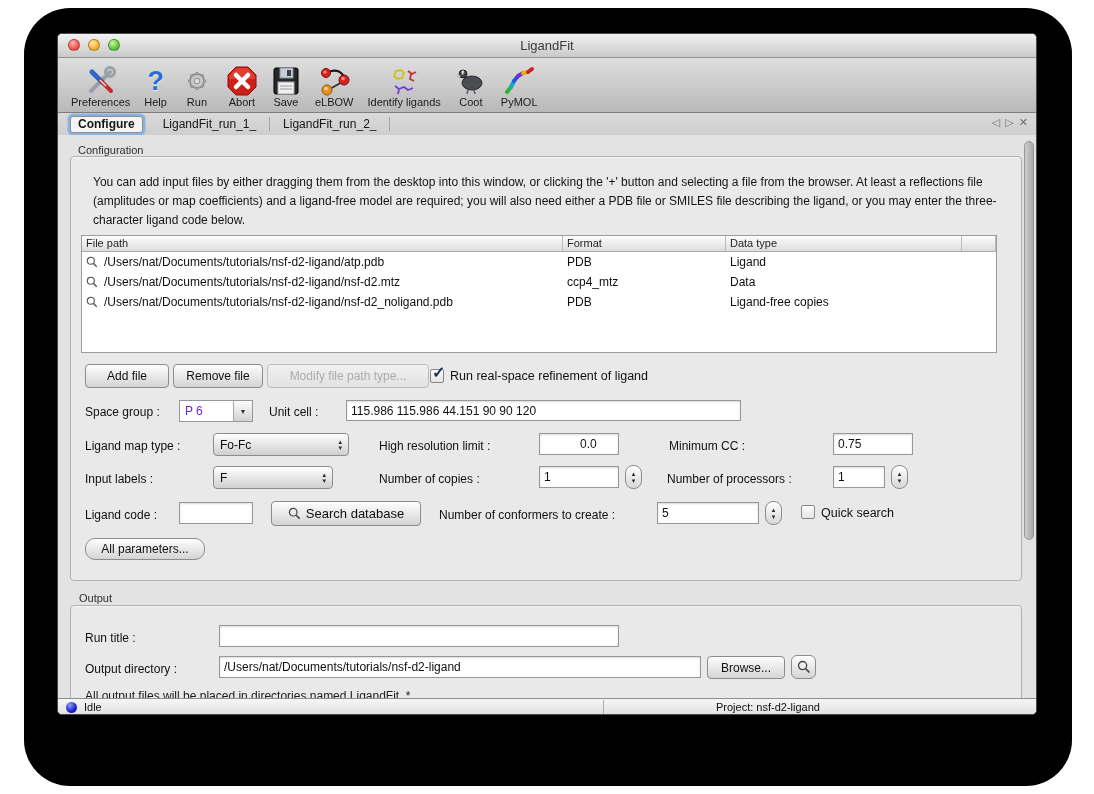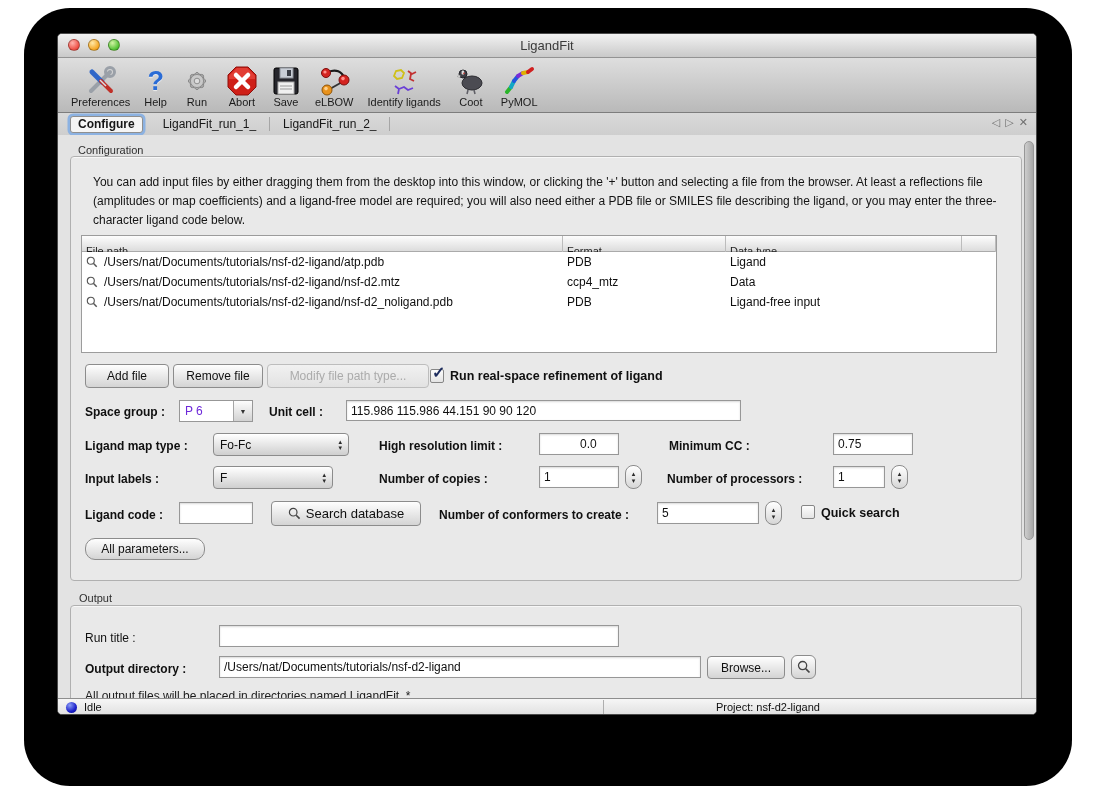--- a/index.html
+++ b/index.html
@@ -31,21 +31,21 @@
   .tabnav{position:absolute;right:8px;top:3px;display:flex;gap:5px;color:#6f6f6f;font-size:11px}
   .tabnav span{cursor:default}
   .navl::before{content:"◁"} .navr::before{content:"▷"} .navx::before{content:"✕"}
 
   
   .content{position:absolute;left:0;top:101px;width:980px;height:563px;background:#e3e3e3;overflow:hidden}
   .grouplabel{position:absolute;font-size:11px;color:#2e2e2e;background:transparent;white-space:nowrap}
   .groupbox{position:absolute;border:1px solid #b0b0b0;border-radius:4px;background:#e9e9e9;box-shadow:inset 0 1px 0 rgba(255,255,255,.65);box-sizing:border-box}
 
   .para{position:absolute;font-size:12px;line-height:19px;color:#141414}
-  .blabel{position:absolute;font-size:12px;font-weight:bold;color:#101010;white-space:nowrap}
+  .blabel{position:absolute;font-size:12px;font-weight:normal;color:#101010;white-space:nowrap}
   .rlabel{position:absolute;font-size:12px;color:#101010;white-space:nowrap}
 
   .field{position:absolute;border:1px solid #979797;background:#fff;font-size:12px;font-family:"Liberation Sans",sans-serif;color:#101010;padding:1px 4px;box-sizing:border-box;box-shadow:inset 0 1px 2px rgba(0,0,0,.15);outline:none}
 
   .btn{position:absolute;font-size:12px;color:#101010;background:linear-gradient(#fefefe,#d4d4d4);border:1px solid #8c8c8c;border-radius:4px;display:flex;align-items:center;justify-content:center;box-sizing:border-box;white-space:nowrap;gap:5px}
   .btn.disabled{color:#ababab;background:linear-gradient(#f1f1f1,#e2e2e2);border-color:#bdbdbd}
   .btn.round{border-radius:10px}
 
   .checkbox{position:absolute;width:14px;height:14px;border:1px solid #868686;border-radius:2px;background:linear-gradient(#fdfdfd,#e4e4e4);box-sizing:border-box}
   .checkbox.checked::after{content:"✓";position:absolute;left:1px;top:-7px;font-size:16px;font-weight:bold;color:#1d2c5e}
@@ -58,21 +58,21 @@
   .combo .val{flex:1;padding:1px 5px}
   .combo .dbtn{width:18px;align-self:stretch;background:linear-gradient(#fdfdfd,#d2d2d2);border-left:1px solid #a5a5a5;display:flex;align-items:center;justify-content:center;font-size:7px;color:#333}
   .combo .dbtn::before{content:"▼"}
 
   .stepper{position:absolute;width:17px;border:1px solid #8c8c8c;border-radius:8px;background:linear-gradient(#ffffff,#d6d6d6);display:flex;flex-direction:column;align-items:center;justify-content:center;font-size:7px;line-height:7px;color:#2b2b2b;box-sizing:border-box}
   .stepper::before{content:"▴"} .stepper::after{content:"▾"}
 
   
   .ftable{position:absolute;background:#fff;border:1px solid #9c9c9c;box-sizing:border-box;overflow:hidden}
   .thead{display:flex;height:15px;background:linear-gradient(#fdfdfd,#dcdcdc);border-bottom:1px solid #aaa;font-size:11px;color:#1f1f1f}
-  .th{padding:8px 4px;border-right:1px solid #bcbcbc;box-sizing:border-box;white-space:nowrap;overflow:hidden;line-height:15px}
+  .th{padding:0 4px;border-right:1px solid #bcbcbc;box-sizing:border-box;white-space:nowrap;overflow:hidden;line-height:15px}
   .trow{display:flex;height:20px;align-items:center;font-size:12px;color:#0f0f0f}
   .td{padding:0 4px;box-sizing:border-box;white-space:nowrap;overflow:hidden;display:flex;align-items:center;gap:6px}
   .c0{width:481px}.c1{width:163px}.c2{width:236px}.c3{flex:1}
 
   
   .vscroll{position:absolute;right:2px;top:0;width:13px;height:563px}
   .vthumb{position:absolute;left:1px;top:6px;width:10px;height:399px;border-radius:6px;background:linear-gradient(90deg,#cdcdcd,#a8a8a8);border:1px solid #979797;box-sizing:border-box}
 
   
   .statusbar{position:absolute;left:0;top:664px;width:980px;height:18px;background:linear-gradient(#f6f6f6,#dfdfdf);border-top:1px solid #8e8e8e;box-sizing:border-box;font-size:11px;color:#101010}
@@ -257,21 +257,21 @@
       </div>
       <div class="trow">
         <div class="td c0">
           <svg width="12" height="12" viewBox="0 0 13 13">
               <circle cx="5.2" cy="5.2" r="3.8" fill="none" stroke="#555" stroke-width="1.2"></circle>
               <line x1="8.2" y1="8.2" x2="11.6" y2="11.6" stroke="#555" stroke-width="1.6"></line>
             </svg>
           <span>/Users/nat/Documents/tutorials/nsf-d2-ligand/nsf-d2_noligand.pdb</span>
         </div>
         <div class="td c1">PDB</div>
-        <div class="td c2">Ligand-free input</div>
+        <div class="td c2">Ligand-free copies</div>
       </div>
     </div>
 
     <div class="btn" style="left:27px;top:229px;width:84px;height:24px">Add file</div>
     <div class="btn" style="left:115px;top:229px;width:90px;height:24px">Remove file</div>
     <div class="btn disabled" style="left:209px;top:229px;width:162px;height:24px">Modify file path type...</div>
     <span class="checkbox checked" style="left:372px;top:234px"></span>
     <span class="blabel" style="left:392px;top:234px;font-size:12.5px">Run real-space refinement of ligand</span>
 
     <span class="blabel" style="left:27px;top:270px">Space group :</span>

